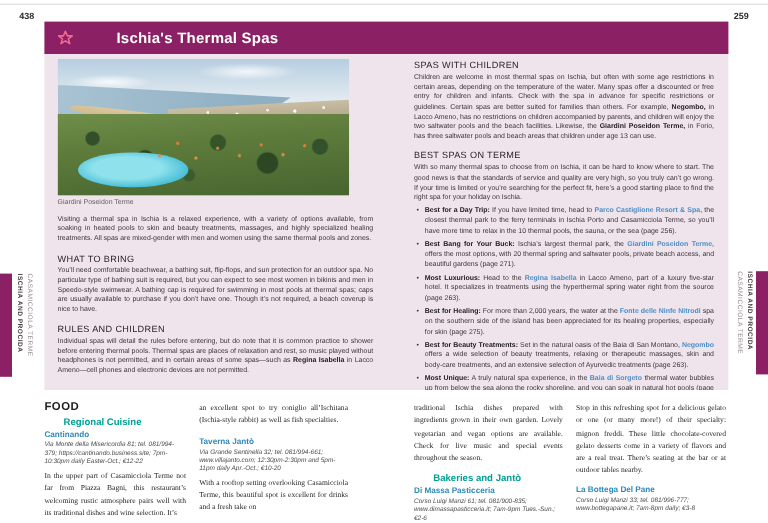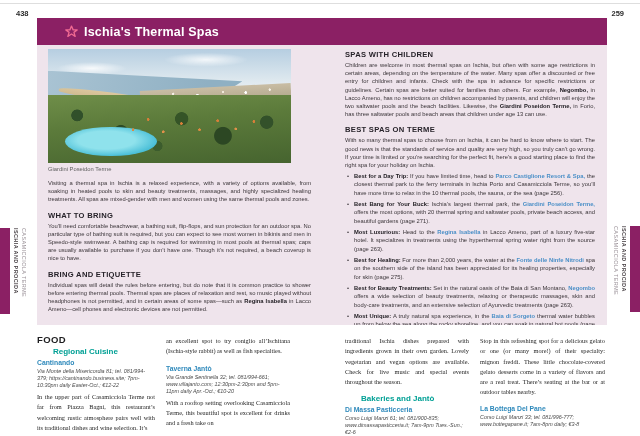--- a/index.html
+++ b/index.html
@@ -5,30 +5,30 @@
   html,body{margin:0;padding:0;}
   body{width:640px;height:436px;position:relative;background:#ffffff;
        font-family:"Liberation Sans",sans-serif;overflow:hidden;
        -webkit-font-smoothing:antialiased;}
   .hairline{position:absolute;top:3px;left:0;width:640px;height:1px;background:#dedede;}
   .pagenum{position:absolute;top:9px;font-size:7.5px;font-weight:bold;color:#2b2b2b;}
   #pagenum-left{left:16px;} #pagenum-right{right:16px;}
 
   
   .header-bar{position:absolute;left:37px;top:18px;width:570px;height:27px;
-      background:var(--plum);display:flex;align-items:center;padding-left:28px;box-sizing:border-box;}
+      background:var(--plum);display:flex;align-items:center;padding-left:11px;box-sizing:border-box;gap:30px;}
   .header-bar .star{width:13px;height:13px;margin-right:6px;flex:0 0 auto;}
   .header-title{color:#ffffff;font-size:12.5px;font-weight:bold;letter-spacing:.2px;}
 
   
   .feature-box{position:absolute;left:37px;top:45px;width:570px;height:280px;
       background:var(--box);overflow:hidden;}
   .col-left{position:absolute;left:11px;top:4px;width:263px;}
   .col-right{position:absolute;left:308px;top:5px;width:250px;}
-  .bx-h{font-size:7.6px;font-weight:bold;color:#27232a;letter-spacing:.3px;margin:7px 0 2px 0;}
+  .bx-h{font-size:7.6px;font-weight:normal;color:#27232a;letter-spacing:.3px;margin:7px 0 2px 0;}
   .col-right .bx-h:first-child{margin-top:0;}
   .bx-p{font-size:5.8px;line-height:8.2px;color:#3b3539;text-align:justify;margin:0 0 2px 0;}
   .bx-p .strong,.strong{font-weight:bold;color:#232025;}
   .place{font-weight:bold;color:var(--link);}
   .label{font-weight:bold;color:#232025;}
   ul.bullets{list-style:none;margin:3px 0 0 0;padding:0;}
   ul.bullets li{position:relative;font-size:5.8px;line-height:8.2px;color:#3b3539;
       padding-left:9px;margin-bottom:3.4px;text-align:justify;}
   ul.bullets li::before{content:"•";position:absolute;left:2px;top:0;font-size:5.8px;color:#3b3539;}
 
@@ -127,21 +127,21 @@
       <div class="ph ph-pool"></div>
       <div class="ph ph-umbrellas"></div>
     </div>
     <div class="photo-caption">Giardini Poseidon Terme</div>
 
     <p class="bx-p" style="margin-top:7px">Visiting a thermal spa in Ischia is a relaxed experience, with a variety of options available, from soaking in heated pools to skin and beauty treatments, massages, and highly specialized healing treatments. All spas are mixed-gender with men and women using the same thermal pools and zones.</p>
 
     <div class="bx-h">WHAT TO BRING</div>
     <p class="bx-p">You’ll need comfortable beachwear, a bathing suit, flip-flops, and sun protection for an outdoor spa. No particular type of bathing suit is required, but you can expect to see most women in bikinis and men in Speedo-style swimwear. A bathing cap is required for swimming in most pools at thermal spas; caps are usually available to purchase if you don’t have one. Though it’s not required, a beach coverup is nice to have.</p>
 
-    <div class="bx-h">BRING AND ETIQUETTE</div>
+    <div class="bx-h">RULES AND CHILDREN</div>
     <p class="bx-p"><span>Individual spas will detail the rules before entering, but do note that it is common practice to shower before entering thermal pools. Thermal spas are places of relaxation and rest, so music played without headphones is not permitted, and in certain areas of some spas—such as </span><span class="strong">Regina Isabella</span><span> in Lacco Ameno—cell phones and electronic devices are not permitted.</span></p>
   </div>
 
   <div class="col-right">
     <div class="bx-h">SPAS WITH CHILDREN</div>
     <p class="bx-p"><span>Children are welcome in most thermal spas on Ischia, but often with some age restrictions in certain areas, depending on the temperature of the water. Many spas offer a discounted or free entry for children and infants. Check with the spa in advance for specific restrictions or guidelines. Certain spas are better suited for families than others. For example, </span><span class="strong">Negombo,</span><span> in Lacco Ameno, has no restrictions on children accompanied by parents, and children will enjoy the two saltwater pools and the beach facilities. Likewise, the </span><span class="strong">Giardini Poseidon Terme,</span><span> in Forio, has three saltwater pools and beach areas that children under age 13 can use.</span></p>
 
     <div class="bx-h">BEST SPAS ON TERME</div>
     <p class="bx-p">With so many thermal spas to choose from on Ischia, it can be hard to know where to start. The good news is that the standards of service and quality are very high, so you truly can’t go wrong. If your time is limited or you’re searching for the perfect fit, here’s a good starting place to find the right spa for your holiday on Ischia.</p>
     <ul class="bullets">

